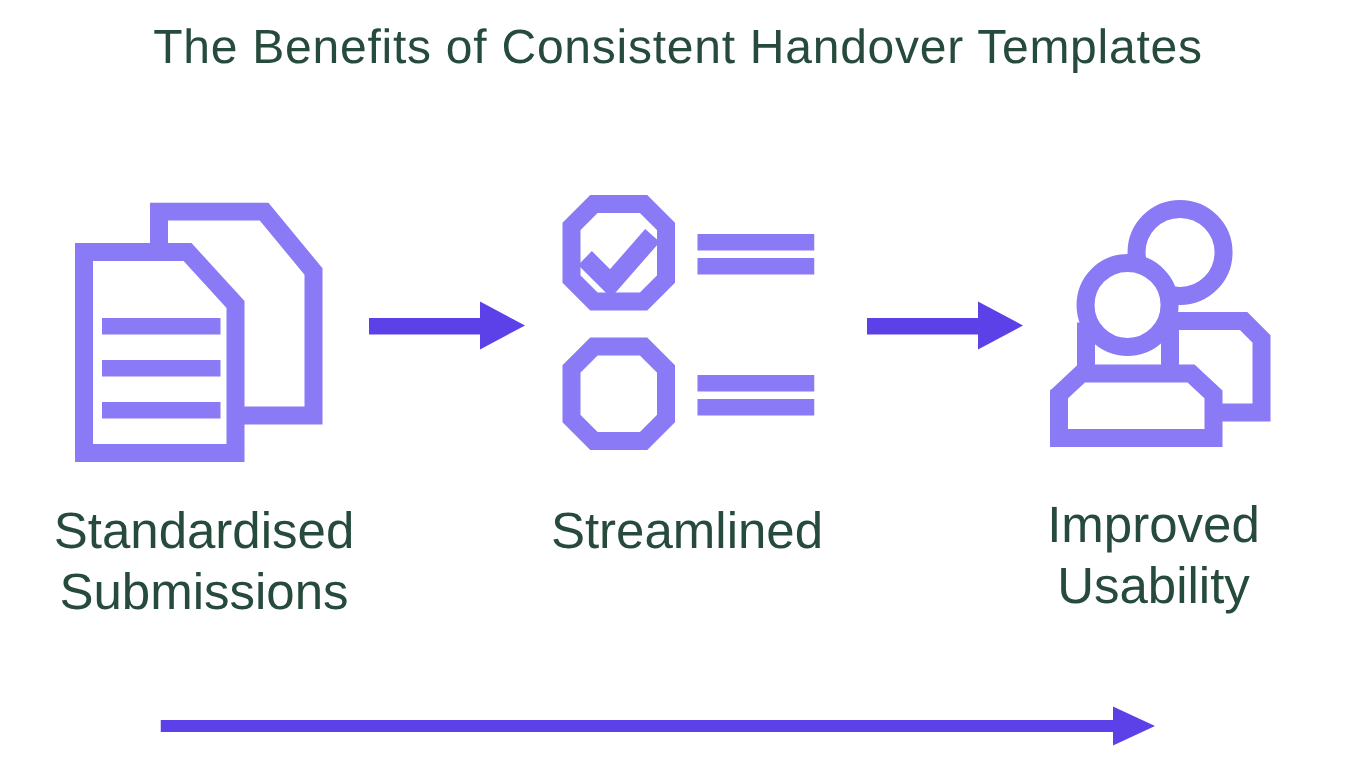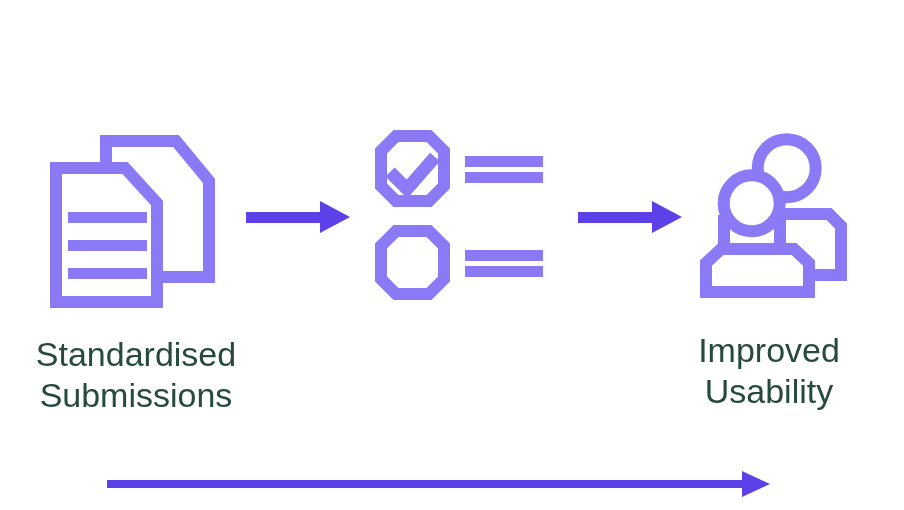--- a/index.html
+++ b/index.html
@@ -51,20 +51,21 @@
   .stroked{fill:#fff;stroke:var(--accent-light);stroke-width:12;stroke-linejoin:miter;}
   .filled{fill:var(--accent-light);}
   .check{fill:none;stroke:var(--accent-light);stroke-width:13;stroke-linecap:butt;stroke-linejoin:miter;}
   .dark-fill{fill:var(--accent-dark);}
 </style>
 </head>
 <body>
 
 <div class="canvas">
 
+  <div class="title">The Benefits of Consistent Handover Templates</div>
 
   <svg class="icon icon-doc" width="170" height="175" viewBox="0 0 170 175">
     <path class="stroked" d="M56,6 H126 L159,46 V142 H56 Z"></path>
     <path class="stroked" d="M6,33 H75 L107,68 V167 H6 Z"></path>
     <rect class="filled" x="18" y="77" width="79" height="11"></rect>
     <rect class="filled" x="18" y="105" width="79" height="11"></rect>
     <rect class="filled" x="18" y="133" width="79" height="11"></rect>
   </svg>
 
   <svg class="flow-arrow arrow-1" width="105" height="34" viewBox="0 0 105 34">
@@ -93,20 +94,21 @@
     <rect class="filled" x="33" y="85" width="12" height="40"></rect>
     <circle class="stroked" cx="66.7" cy="73.3" r="28"></circle>
     <path class="stroked" d="M21,133 L36,119 H109 L124,133 V162 H21 Z"></path>
   </svg>
 
   <div class="step-label label-1">
     <span>Standardised</span>
     <span>Submissions</span>
   </div>
   <div class="step-label label-2">
+    <span>Streamlined</span>
   </div>
   <div class="step-label label-3">
     <span>Improved</span>
     <span>Usability</span>
   </div>
 
   <svg class="bottom-arrow" width="663" height="32" viewBox="0 0 663 32">
     <rect class="dark-fill" x="0" y="12" width="640" height="8"></rect>
     <polygon class="dark-fill" points="635,3 663,16 635,29"></polygon>
   </svg>

